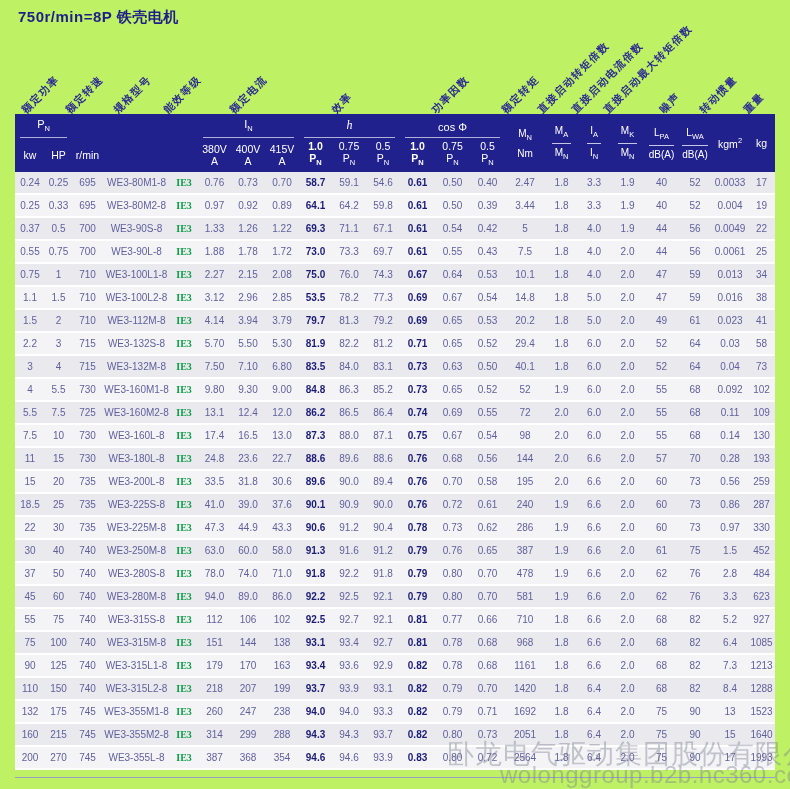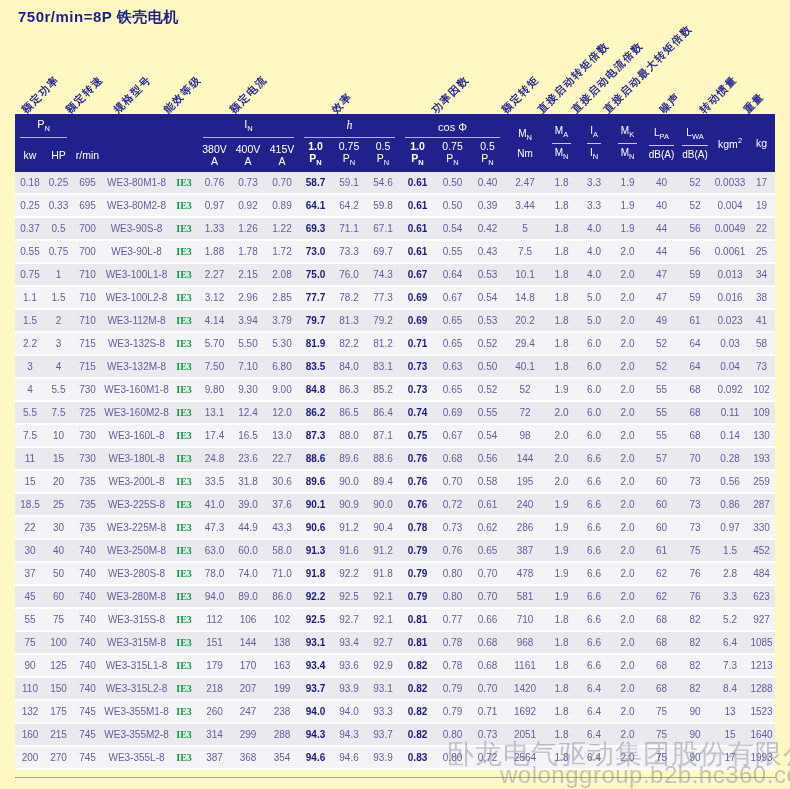--- a/index.html
+++ b/index.html
@@ -1,16 +1,16 @@
 <!DOCTYPE html>
 <html><head>
 <meta charset="utf-8">
 <style>
   html,body{margin:0;padding:0;background:#fff;}
-  .page{position:relative;width:790px;height:789px;background:#fef9c3;overflow:hidden;
+  .page{position:relative;width:790px;height:789px;background:#bef264;overflow:hidden;
         font-family:"Liberation Sans",sans-serif;}
   .title{position:absolute;left:18px;top:8px;font-size:15px;font-weight:bold;
          color:#1e1e8a;letter-spacing:.5px;}
   
   .rot{position:absolute;top:103px;height:13px;line-height:13px;white-space:nowrap;
        transform-origin:0 100%;transform:rotate(-45deg);
        font-size:10.5px;font-weight:bold;color:#2a2a92;letter-spacing:1.5px;}
   
   table.spec{position:absolute;left:15px;top:114px;width:760px;
              border-collapse:collapse;table-layout:fixed;}
@@ -143,21 +143,21 @@
         <th class="boldu"><span class="two"><span class="t">1.0</span><span class="b"><span>P</span><sub>N</sub></span></span></th>
         <th><span class="two"><span class="t">0.75</span><span class="b"><span>P</span><sub>N</sub></span></span></th>
         <th><span class="two"><span class="t">0.5</span><span class="b"><span>P</span><sub>N</sub></span></span></th>
         <th class="boldu"><span class="two"><span class="t">1.0</span><span class="b"><span>P</span><sub>N</sub></span></span></th>
         <th><span class="two"><span class="t">0.75</span><span class="b"><span>P</span><sub>N</sub></span></span></th>
         <th><span class="two"><span class="t">0.5</span><span class="b"><span>P</span><sub>N</sub></span></span></th>
       </tr>
     </thead>
     <tbody id="tbody">
         <tr>
-          <td>0.18</td>
+          <td>0.24</td>
           <td>0.25</td>
           <td>695</td>
           <td>WE3-80M1-8</td>
           <td class="ie3">IE3</td>
           <td>0.76</td>
           <td>0.73</td>
           <td>0.70</td>
           <td class="boldc">58.7</td>
           <td>59.1</td>
           <td>54.6</td>
@@ -271,21 +271,21 @@
         </tr>
         <tr>
           <td>1.1</td>
           <td>1.5</td>
           <td>710</td>
           <td>WE3-100L2-8</td>
           <td class="ie3">IE3</td>
           <td>3.12</td>
           <td>2.96</td>
           <td>2.85</td>
-          <td class="boldc">77.7</td>
+          <td class="boldc">53.5</td>
           <td>78.2</td>
           <td>77.3</td>
           <td class="boldc">0.69</td>
           <td>0.67</td>
           <td>0.54</td>
           <td>14.8</td>
           <td>1.8</td>
           <td>5.0</td>
           <td>2.0</td>
           <td>47</td>

